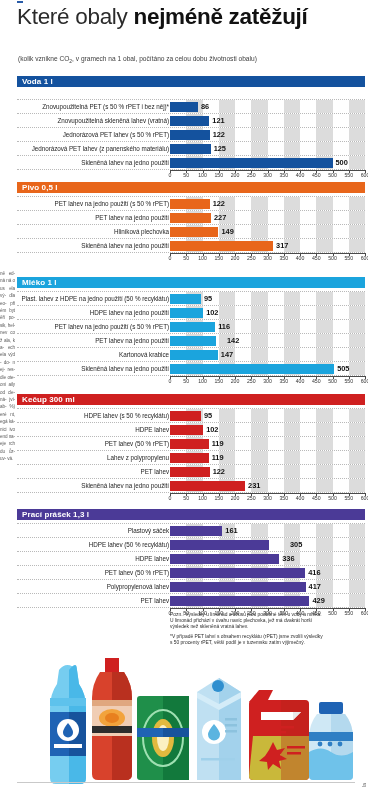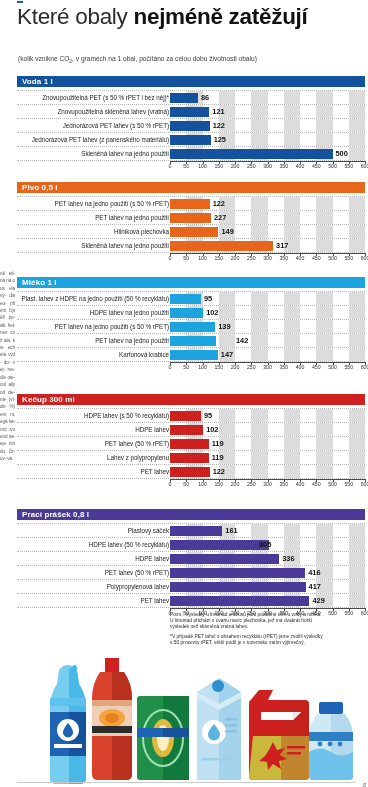--- a/index.html
+++ b/index.html
@@ -219,21 +219,21 @@
     <span>Které obaly </span><b>nejméně zatěžují</b><br>
   </div>
 
   <div class="subtitle">
     <span>(kolik vznikne CO</span><sub>2</sub><span>, v gramech na 1 obal, počítáno za celou dobu životnosti obalu)</span>
   </div>
 
   <div id="sections">
       <div class="section" style="top: 76px;">
         <div class="sec-head" style="background: rgb(20, 82, 158);">Voda 1 l</div>
-        <div class="chart" style="margin-top: 3px;">
+        <div class="chart" style="margin-top: 12px;">
           <div class="row">
             <div class="row-label">Znovupoužitelná PET (s 50 % rPET i bez něj)*</div>
             <div class="plot">
               <div class="bandwrap">
                 <div class="band" style="left: 16.25px;"></div>
                 <div class="band" style="left: 48.75px;"></div>
                 <div class="band" style="left: 81.25px;"></div>
                 <div class="band" style="left: 113.75px;"></div>
                 <div class="band" style="left: 146.25px;"></div>
                 <div class="band" style="left: 178.75px;"></div>
@@ -465,51 +465,66 @@
             <div class="plot">
               <div class="bandwrap">
                 <div class="band" style="left: 16.25px;"></div>
                 <div class="band" style="left: 48.75px;"></div>
                 <div class="band" style="left: 81.25px;"></div>
                 <div class="band" style="left: 113.75px;"></div>
                 <div class="band" style="left: 146.25px;"></div>
                 <div class="band" style="left: 178.75px;"></div>
               </div>
               <div class="bar" style="width: 45.175px; background: rgb(27, 164, 221);"></div>
-              <div class="val" style="left: 48.175px;">139</div>
+              <div class="val" style="left: 48.175px;">116</div>
             </div>
           </div>
           <div class="row">
             <div class="row-label">PET lahev na jedno použití</div>
             <div class="plot">
               <div class="bandwrap">
                 <div class="band" style="left: 16.25px;"></div>
                 <div class="band" style="left: 48.75px;"></div>
                 <div class="band" style="left: 81.25px;"></div>
                 <div class="band" style="left: 113.75px;"></div>
                 <div class="band" style="left: 146.25px;"></div>
                 <div class="band" style="left: 178.75px;"></div>
               </div>
               <div class="bar" style="width: 46.15px; background: rgb(27, 164, 221);"></div>
-              <div class="val" style="left: 66px;">142</div>
+              <div class="val" style="left: 57px;">142</div>
             </div>
           </div>
           <div class="row">
             <div class="row-label">Kartonová krabice</div>
             <div class="plot">
               <div class="bandwrap">
                 <div class="band" style="left: 16.25px;"></div>
                 <div class="band" style="left: 48.75px;"></div>
                 <div class="band" style="left: 81.25px;"></div>
                 <div class="band" style="left: 113.75px;"></div>
                 <div class="band" style="left: 146.25px;"></div>
                 <div class="band" style="left: 178.75px;"></div>
               </div>
               <div class="bar" style="width: 47.775px; background: rgb(27, 164, 221);"></div>
               <div class="val" style="left: 50.775px;">147</div>
+            </div>
+          </div>
+          <div class="row">
+            <div class="row-label">Skleněná lahev na jedno použití</div>
+            <div class="plot">
+              <div class="bandwrap">
+                <div class="band" style="left: 16.25px;"></div>
+                <div class="band" style="left: 48.75px;"></div>
+                <div class="band" style="left: 81.25px;"></div>
+                <div class="band" style="left: 113.75px;"></div>
+                <div class="band" style="left: 146.25px;"></div>
+                <div class="band" style="left: 178.75px;"></div>
+              </div>
+              <div class="bar" style="width: 164.125px; background: rgb(27, 164, 221);"></div>
+              <div class="val" style="left: 167.125px;">505</div>
             </div>
           </div>
           <div class="axis">
             <div class="axis-line"></div>
             <div class="tick" style="left: 0px;"></div>
             <div class="tick-lab" style="left: 0px;">0</div>
             <div class="tick" style="left: 16.25px;"></div>
             <div class="tick-lab" style="left: 16.25px;">50</div>
             <div class="tick" style="left: 32.5px;"></div>
             <div class="tick-lab" style="left: 32.5px;">100</div>
@@ -607,20 +622,35 @@
                 <div class="band" style="left: 48.75px;"></div>
                 <div class="band" style="left: 81.25px;"></div>
                 <div class="band" style="left: 113.75px;"></div>
                 <div class="band" style="left: 146.25px;"></div>
                 <div class="band" style="left: 178.75px;"></div>
               </div>
               <div class="bar" style="width: 39.65px; background: rgb(207, 32, 32);"></div>
               <div class="val" style="left: 42.65px;">122</div>
             </div>
           </div>
+          <div class="row">
+            <div class="row-label">Skleněná lahev na jedno použití</div>
+            <div class="plot">
+              <div class="bandwrap">
+                <div class="band" style="left: 16.25px;"></div>
+                <div class="band" style="left: 48.75px;"></div>
+                <div class="band" style="left: 81.25px;"></div>
+                <div class="band" style="left: 113.75px;"></div>
+                <div class="band" style="left: 146.25px;"></div>
+                <div class="band" style="left: 178.75px;"></div>
+              </div>
+              <div class="bar" style="width: 75.075px; background: rgb(207, 32, 32);"></div>
+              <div class="val" style="left: 78.075px;">231</div>
+            </div>
+          </div>
           <div class="axis">
             <div class="axis-line"></div>
             <div class="tick" style="left: 0px;"></div>
             <div class="tick-lab" style="left: 0px;">0</div>
             <div class="tick" style="left: 16.25px;"></div>
             <div class="tick-lab" style="left: 16.25px;">50</div>
             <div class="tick" style="left: 32.5px;"></div>
             <div class="tick-lab" style="left: 32.5px;">100</div>
             <div class="tick" style="left: 48.75px;"></div>
             <div class="tick-lab" style="left: 48.75px;">150</div>
@@ -639,21 +669,21 @@
             <div class="tick" style="left: 162.5px;"></div>
             <div class="tick-lab" style="left: 162.5px;">500</div>
             <div class="tick" style="left: 178.75px;"></div>
             <div class="tick-lab" style="left: 178.75px;">550</div>
             <div class="tick" style="left: 195px;"></div>
             <div class="tick-lab" style="left: 195px;">600</div>
           </div>
         </div>
       </div>
       <div class="section" style="top: 509px;">
-        <div class="sec-head" style="background: rgb(75, 58, 151);">Prací prášek 0,8 l</div>
+        <div class="sec-head" style="background: rgb(75, 58, 151);">Prací prášek 1,3 l</div>
         <div class="chart" style="margin-top: 3px;">
           <div class="row">
             <div class="row-label">Plastový sáček</div>
             <div class="plot">
               <div class="bandwrap">
                 <div class="band" style="left: 16.25px;"></div>
                 <div class="band" style="left: 48.75px;"></div>
                 <div class="band" style="left: 81.25px;"></div>
                 <div class="band" style="left: 113.75px;"></div>
                 <div class="band" style="left: 146.25px;"></div>
@@ -668,21 +698,21 @@
             <div class="plot">
               <div class="bandwrap">
                 <div class="band" style="left: 16.25px;"></div>
                 <div class="band" style="left: 48.75px;"></div>
                 <div class="band" style="left: 81.25px;"></div>
                 <div class="band" style="left: 113.75px;"></div>
                 <div class="band" style="left: 146.25px;"></div>
                 <div class="band" style="left: 178.75px;"></div>
               </div>
               <div class="bar" style="width: 99.125px; background: rgb(75, 58, 151);"></div>
-              <div class="val" style="left: 89px;">305</div>
+              <div class="val" style="left: 120px;">305</div>
             </div>
           </div>
           <div class="row">
             <div class="row-label">HDPE lahev</div>
             <div class="plot">
               <div class="bandwrap">
                 <div class="band" style="left: 16.25px;"></div>
                 <div class="band" style="left: 48.75px;"></div>
                 <div class="band" style="left: 81.25px;"></div>
                 <div class="band" style="left: 113.75px;"></div>

